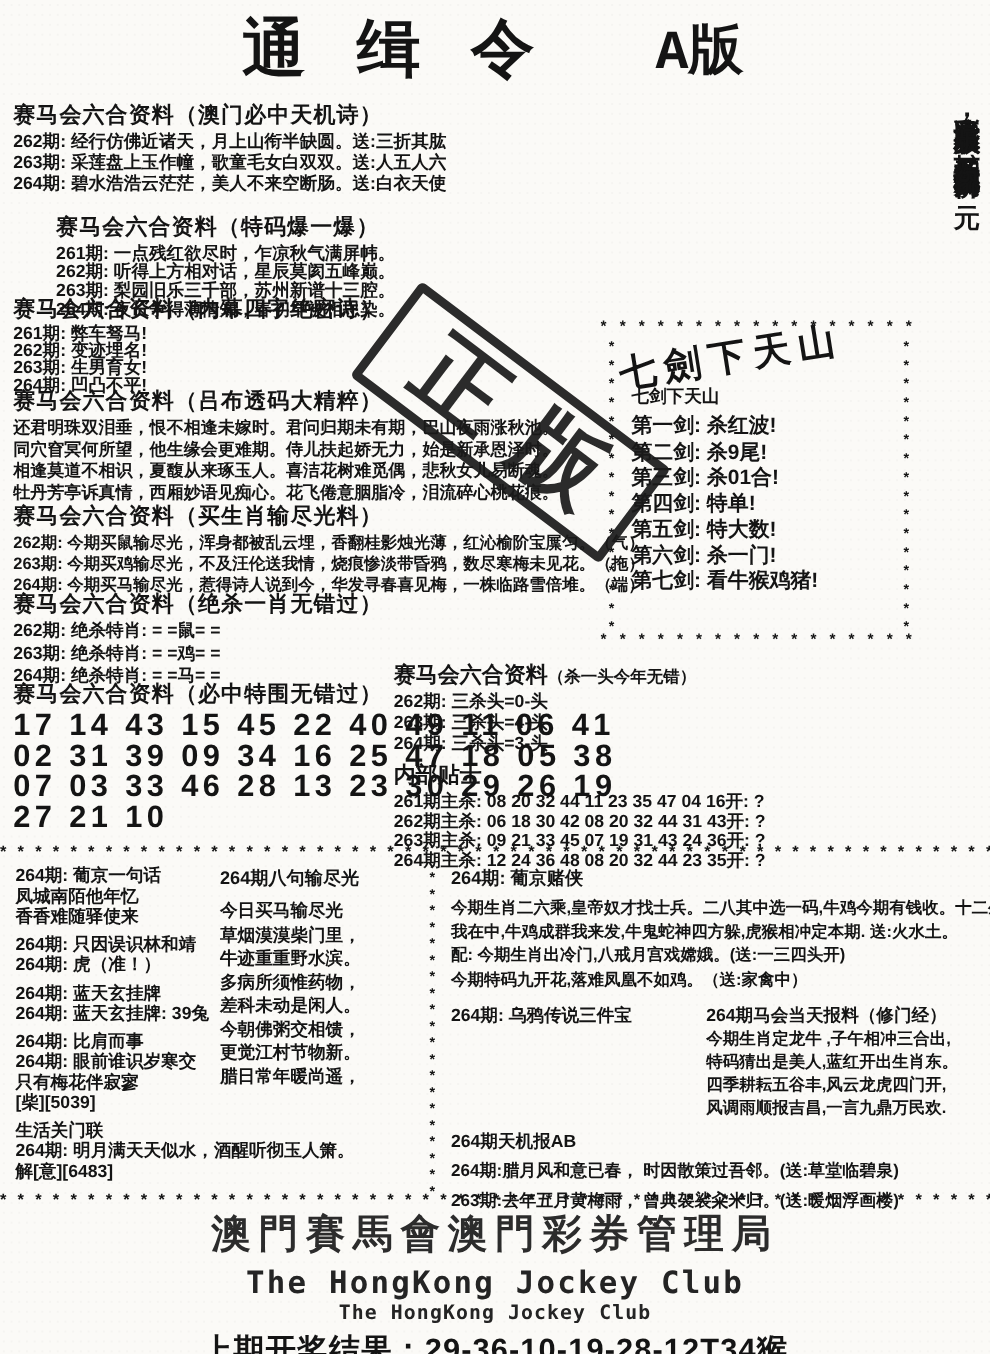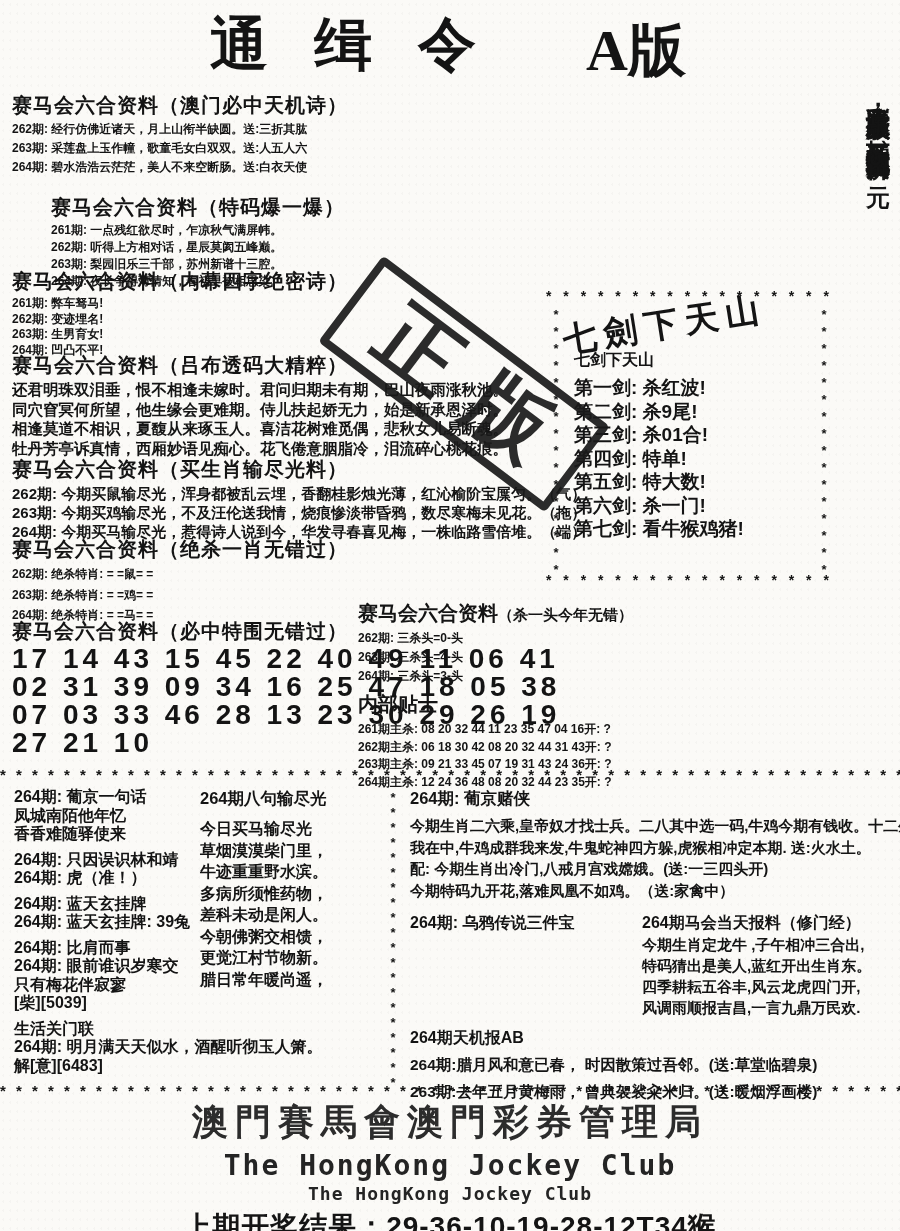--- a/index.html
+++ b/index.html
@@ -4,28 +4,28 @@
 <style>
   html,body{margin:0;padding:0;background:#e8e8e6;}
   .page{position:relative;width:900px;height:1231px;background:#fbfaf7;
     background-image:radial-gradient(rgba(0,0,0,0.025) 1px,transparent 1px);
     background-size:7px 9px;
     font-family:"Liberation Sans",sans-serif;color:#141414;font-weight:700;
     overflow:hidden;margin:0 auto;}
   
   .masthead{position:absolute;top:6px;left:0;width:850px;display:flex;justify-content:center;align-items:flex-start;gap:64px;}
   .masthead .title{font-family:"DejaVu Serif",serif;font-size:58px;font-weight:900;letter-spacing:46px;padding-left:46px;white-space:nowrap;}
-  .masthead .edition{font-family:Liberation Serif, serif;font-size:58px;font-weight:900;padding-top:6px;white-space:nowrap;}
+  .masthead .edition{font-family:Liberation Mono, monospace;font-size:50px;font-weight:900;padding-top:6px;white-space:nowrap;}
   
   .side-note{position:absolute;right:6px;top:88px;height:700px;writing-mode:vertical-rl;
     font-size:24px;font-weight:700;letter-spacing:1px;white-space:nowrap;}
   
   .sec{position:absolute;left:12px;width:548px;}
   .sec-title{font-size:20px;line-height:23px;margin-bottom:3px;letter-spacing:1px;white-space:nowrap;}
-  .sec .ln,.kh .ln,.tips .ln{font-size:12px;line-height:19px;white-space:nowrap;}
+  .sec .ln,.kh .ln,.tips .ln{font-size:16px;line-height:19px;white-space:nowrap;}
   #s1{top:94px;} #s2{top:196px;margin-left:39px;} #s3{top:270px;} #s4{top:354px;} #s5{top:458px;} #s6{top:538px;} #s7{top:620px;}
   #s2 .ln{line-height:17px;} #s3 .ln{line-height:15.5px;}
   #s4 .ln{font-size:15.5px;line-height:19.5px;} #s5 .ln{font-size:15px;line-height:19px;}
   #s6 .ln{line-height:20.5px;}
   #s7 .ln{font-size:28px;line-height:26px;letter-spacing:4px;margin-top:2px;}
   
   .seven-box{position:absolute;left:546px;top:288px;width:290px;height:300px;}
   .sb-top,.sb-bottom{position:absolute;left:0;right:0;font-size:14px;letter-spacing:4px;white-space:nowrap;overflow:hidden;}
   .sb-top{top:0;} .sb-bottom{bottom:0;}
   .sb-left,.sb-right{position:absolute;top:18px;bottom:16px;width:14px;font-size:13px;line-height:17px;white-space:pre-line;text-align:center;overflow:hidden;}

